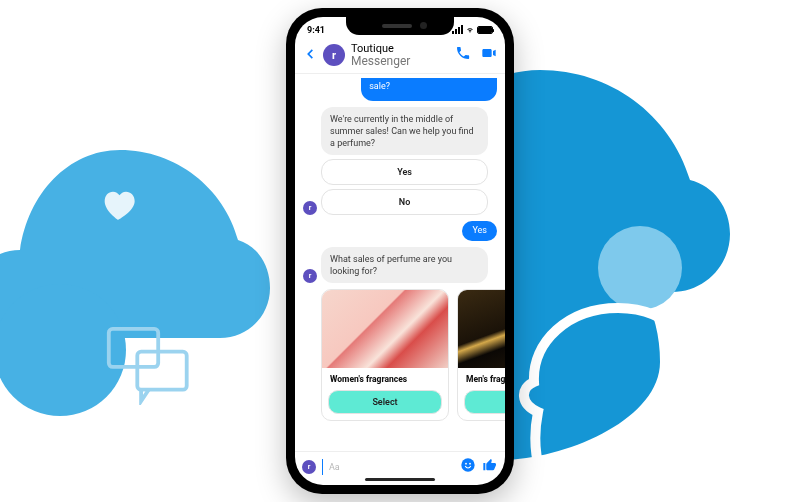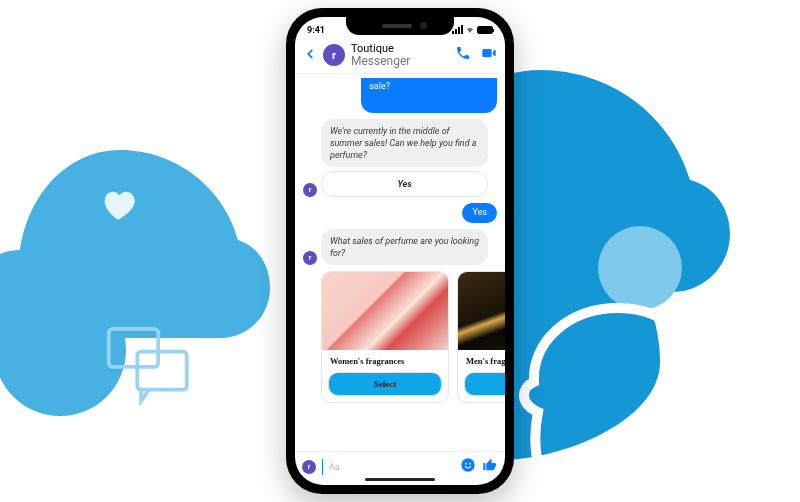--- a/index.html
+++ b/index.html
@@ -40,36 +40,36 @@
   .back-chev { color: #0a7cff; font-size: 20px; font-weight: 700; line-height: 1; }
   .avatar { width: 22px; height: 22px; border-radius: 50%; background: #5d4fbf; display: flex; align-items: center; justify-content: center; color: #fff; font-size: 11px; font-weight: 700; }
   .title-block { flex: 1; line-height: 1.05; }
   .title-name { font-size: 11px; font-weight: 400; color: #000; }
   .title-sub { font-size: 12px; color: #777; }
   .hdr-icons { display: flex; gap: 10px; color: #0a7cff; }
   .hdr-icons svg { width: 16px; height: 16px; }
 
   
   .chat-body { flex: 1; overflow: hidden; padding: 4px 8px; font-size: 9px; color: #222; }
-  .user-bubble { background: #0a7cff; color: #fff; border-radius: 12px; padding: 20px 8px; max-width: 70%; margin-left: auto; margin-bottom: 6px; font-size: 9px; line-height: 1.3; }
+  .user-bubble { background: #0a7cff; color: #fff; border-radius: 12px; padding: 8px 8px; max-width: 70%; margin-left: auto; margin-bottom: 6px; font-size: 9px; line-height: 1.3; }
   .user-bubble.tiny { padding: 4px 10px; }
   .bot-row { display: flex; align-items: flex-end; gap: 4px; margin-bottom: 6px; }
   .bot-avatar { width: 14px; height: 14px; border-radius: 50%; background: #5d4fbf; color:#fff; font-size:7px; display:flex;align-items:center;justify-content:center;font-weight:700; flex-shrink:0; }
-  .bot-stack { flex: 1; display: flex; flex-direction: column; gap: 4px; font-style: italic; }
+  .bot-stack { flex: 1; display: flex; flex-direction: column; gap: 4px; }
   .bot-bubble { background: #efefef; border-radius: 12px; padding: 6px 9px; color: #3a3a3a; line-height: 1.35; max-width: 95%; }
   .qr-btn { background: #fff; border: 1px solid #e3e3e3; border-radius: 12px; padding: 7px; text-align: center; font-weight: 600; font-size: 9px; color: #222; max-width: 95%; }
 
   
-  .carousel { display: flex; gap: 8px; margin-left: 18px; margin-top: 4px; font-family: Liberation Serif, serif; }
+  .carousel { display: flex; gap: 8px; margin-left: 18px; margin-top: 4px; }
   .card { width: 128px; background: #fff; border: 1px solid #e5e5e5; border-radius: 10px; overflow: hidden; flex-shrink: 0; }
   .card-img { height: 78px; background: #ddd; }
   .card-img.womens { background: linear-gradient(135deg, #f6d6cc 0%, #f7c8bf 40%, #e57a78 41%, #f9e3da 60%, #d94d4a 70%, #f1cfc6 100%); }
   .card-img.mens { background: linear-gradient(160deg, #3a2a12 0%, #1a1208 45%, #d4a84a 50%, #0b0805 60%, #2a1d0c 100%); }
   .card-title { font-size: 8.5px; font-weight: 800; padding: 6px 8px 2px; color: #111; white-space: nowrap; overflow: hidden; }
-  .card-btn { margin: 4px 6px 6px; background: #0ea5e9; border: 1px solid #e3e3e3; border-radius: 10px; text-align: center; font-size: 9px; font-weight: 600; padding: 6px; }
+  .card-btn { margin: 4px 6px 6px; background: #5eead4; border: 1px solid #e3e3e3; border-radius: 10px; text-align: center; font-size: 9px; font-weight: 600; padding: 6px; }
 
   
   .composer { border-top: 1px solid #eee; padding: 5px 7px 8px; display: flex; align-items: center; gap: 6px; }
   .comp-avatar { width: 14px; height: 14px; border-radius: 50%; background: #5d4fbf; color:#fff; font-size:7px; display:flex;align-items:center;justify-content:center;font-weight:700; }
   .comp-sep { width:1px; height:16px; background:#0a7cff; }
   .comp-input { flex:1; font-size: 9px; color: #b7b7b7; }
   .comp-icons { display: flex; gap: 6px; align-items: center; color: #0a7cff; }
   .comp-icons svg { width: 16px; height: 16px; }
 
   .home-indicator { position:absolute; bottom:4px; left:50%; transform:translateX(-50%); width:70px; height:3px; border-radius:3px; background:#000; opacity:.85; }
@@ -157,20 +157,21 @@
     </div>
 
     <div class="chat-body">
       <div class="user-bubble" style="border-top-left-radius:0;border-top-right-radius:0;padding-top:3px">sale?</div>
 
       <div class="bot-row">
         <span class="bot-avatar">r</span>
         <div class="bot-stack">
           <div class="bot-bubble">We're currently in the middle of summer sales! Can we help you find a perfume?</div>
           <div class="qr-btn">Yes</div>
+          <div class="qr-btn">No</div>
         </div>
       </div>
 
       <div class="user-bubble tiny" style="width:fit-content">Yes</div>
 
       <div class="bot-row">
         <span class="bot-avatar">r</span>
         <div class="bot-stack">
           <div class="bot-bubble">What sales of perfume are you looking for?</div>
         </div>

